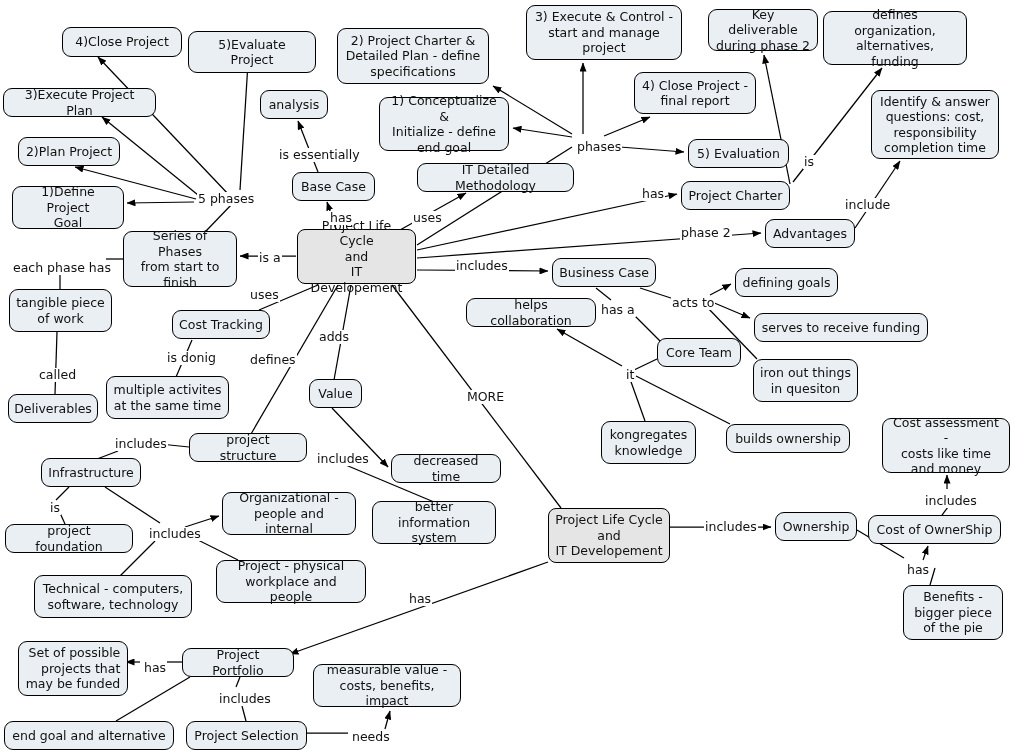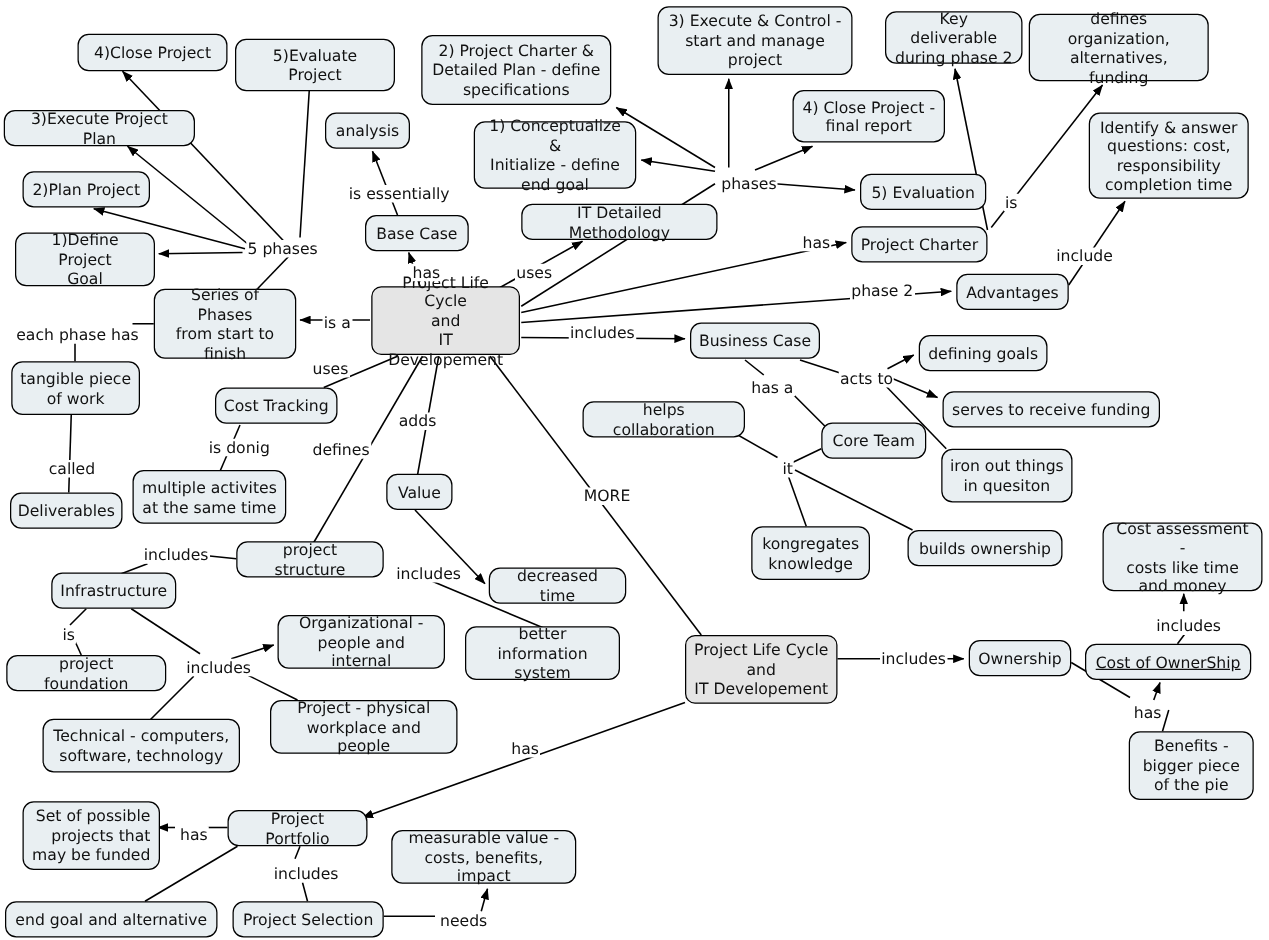--- a/index.html
+++ b/index.html
@@ -176,21 +176,21 @@
       <div class="node" style="left: 123px; top: 231px; width: 114px; height: 56px;">Series of Phases
 from start to
 finish</div>
       <div class="node concept" style="left: 297px; top: 229px; width: 119px; height: 55px;">Project Life Cycle
 and
 IT Developement</div>
       <div class="node" style="left: 552px; top: 258px; width: 104px; height: 29px;">Business Case</div>
       <div class="node" style="left: 735px; top: 268px; width: 103px; height: 29px;">defining goals</div>
       <div class="node" style="left: 9px; top: 289px; width: 103px; height: 43px;">tangible piece
 of work</div>
-      <div class="node" style="left: 466px; top: 298px; width: 130px; height: 29px; margin-top: 23px;">helps collaboration</div>
+      <div class="node" style="left: 466px; top: 298px; width: 130px; height: 29px;">helps collaboration</div>
       <div class="node" style="left: 172px; top: 310px; width: 98px; height: 29px;">Cost Tracking</div>
       <div class="node" style="left: 754px; top: 313px; width: 174px; height: 29px;">serves to receive funding</div>
       <div class="node" style="left: 657px; top: 338px; width: 84px; height: 29px;">Core Team</div>
       <div class="node" style="left: 753px; top: 359px; width: 105px; height: 43px;">iron out things
 in quesiton</div>
       <div class="node" style="left: 309px; top: 379px; width: 53px; height: 29px;">Value</div>
       <div class="node" style="left: 106px; top: 376px; width: 123px; height: 43px;">multiple activites
 at the same time</div>
       <div class="node" style="left: 8px; top: 394px; width: 90px; height: 29px;">Deliverables</div>
       <div class="node" style="left: 601px; top: 421px; width: 95px; height: 43px;">kongregates
@@ -201,21 +201,21 @@
 and money</div>
       <div class="node" style="left: 189px; top: 433px; width: 118px; height: 29px;">project structure</div>
       <div class="node" style="left: 391px; top: 454px; width: 110px; height: 29px;">decreased time</div>
       <div class="node" style="left: 41px; top: 458px; width: 100px; height: 29px;">Infrastructure</div>
       <div class="node" style="left: 222px; top: 492px; width: 134px; height: 43px;">Organizational -
 people and internal</div>
       <div class="node" style="left: 372px; top: 501px; width: 124px; height: 43px;">better information
 system</div>
       <div class="node" style="left: 5px; top: 524px; width: 128px; height: 29px;">project foundation</div>
       <div class="node" style="left: 775px; top: 512px; width: 82px; height: 29px;">Ownership</div>
-      <div class="node" style="left: 868px; top: 515px; width: 133px; height: 29px; text-decoration: underline;">Cost of OwnerShip</div>
+      <div class="node" style="left: 868px; top: 515px; width: 133px; height: 29px;">Cost of OwnerShip</div>
       <div class="node concept" style="left: 548px; top: 508px; width: 122px; height: 55px;">Project Life Cycle
 and
 IT Developement</div>
       <div class="node" style="left: 216px; top: 560px; width: 150px; height: 43px;">Project - physical
 workplace and people</div>
       <div class="node" style="left: 34px; top: 575px; width: 158px; height: 43px;">Technical - computers,
 software, technology</div>
       <div class="node" style="left: 903px; top: 585px; width: 100px; height: 55px;">Benefits -
 bigger piece
 of the pie</div>

